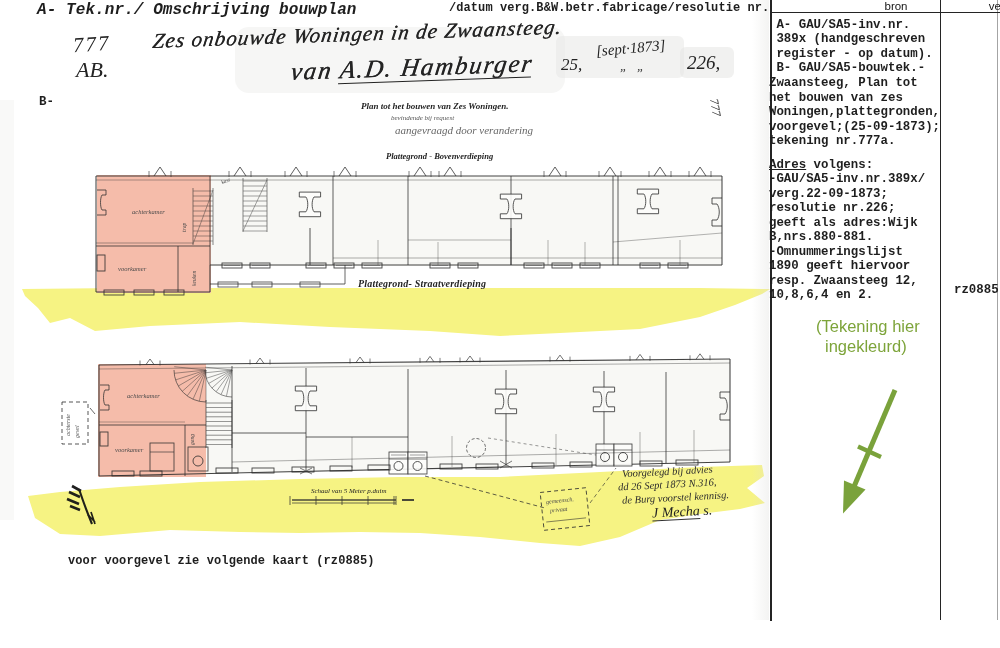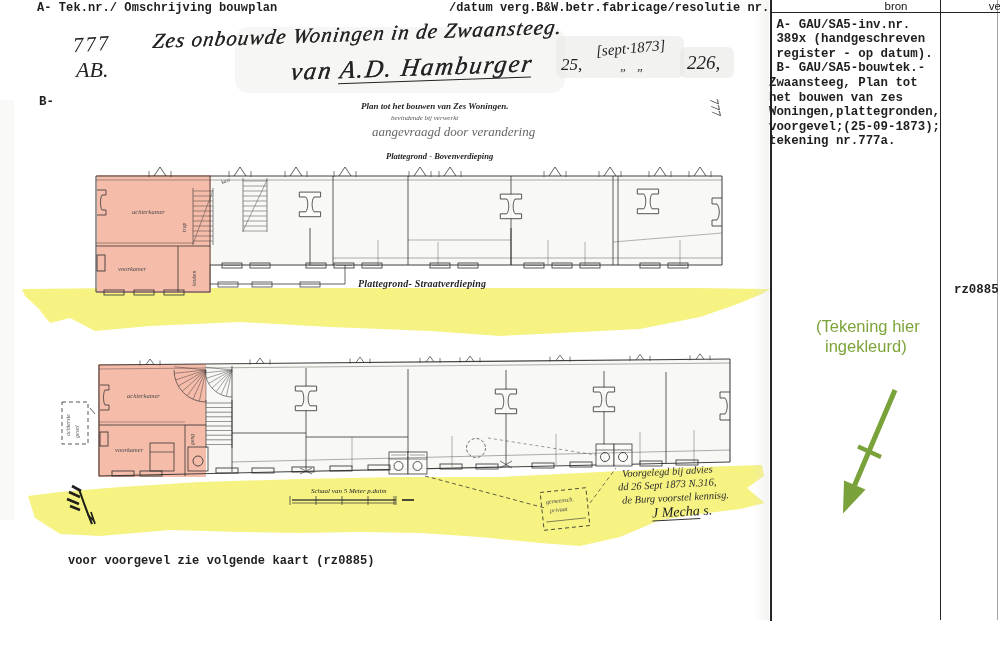--- a/index.html
+++ b/index.html
@@ -428,21 +428,21 @@
 <line x1="895" y1="390" x2="853" y2="489" stroke-width="5"></line>
 <line x1="858" y1="446.5" x2="881" y2="457" stroke-width="4.4"></line>
 <path d="M843,513.5 L865.5,489.5 L844,480.5 z" stroke="none"></path>
 </g>
 </svg>
 
   <div class="abs" style="left:752px;top:0;width:17px;height:620px;background:linear-gradient(to right,rgba(225,225,222,0),rgba(222,222,219,0.35));"></div>
 
   <div class="abs" style="left:0px;top:100px;width:14px;height:420px;background:#f5f5f3;opacity:.6;"></div>
 
-  <div class="abs typ" style="left:37px;top:1px;font-size:12px;letter-spacing:0.08px;">A- Tek.nr./ Omschrijving bouwplan</div>
+  <div class="abs typ" style="left:37px;top:1px;font-size:16px;letter-spacing:0.08px;font-style:italic;">A- Tek.nr./ Omschrijving bouwplan</div>
 
   <div class="abs typ" style="left:449px;top:1px;font-size:12px;letter-spacing:0.08px;">/datum verg.B&amp;W.betr.fabricage/resolutie nr.</div>
 
   <div class="abs sans" style="left:772px;top:0px;width:168px;text-align:center;font-size:11.5px;color:#151515;">bron</div>
 
   <div class="abs sans" style="left:941px;top:0px;width:59px;text-align:center;font-size:11.5px;color:#151515;">verwerkt</div>
 
   <div class="abs" style="left:770px;top:0;width:2px;height:621px;background:#242424;"></div>
 
   <div class="abs" style="left:939.5px;top:0;width:1.8px;height:620px;background:#242424;"></div>
@@ -454,20 +454,30 @@
   <div class="abs typ lines" style="left:769px;top:17.8px;font-size:12.4px;line-height:14.55px;"> A- GAU/SA5-inv.nr.
  389x (handgeschreven
  register - op datum).
  B- GAU/SA5-bouwtek.-
 Zwaansteeg, Plan tot
 het bouwen van zes
 Woningen,plattegronden,
 voorgevel;(25-09-1873);
 tekening nr.777a.</div>
 
+  <div class="abs typ lines" style="left:769px;top:157.5px;font-size:12.4px;line-height:14.55px;"><span style="text-decoration:underline;">Adres</span> volgens:
+-GAU/SA5-inv.nr.389x/
+verg.22-09-1873;
+resolutie nr.226;
+geeft als adres:Wijk
+B,nrs.880-881.
+-Omnummeringslijst
+1890 geeft hiervoor
+resp. Zwaansteeg 12,
+10,8,6,4 en 2.</div>
 
   <div class="abs typ" style="left:954px;top:283px;font-size:12.4px;">rz0885</div>
 
   <div class="abs sans" style="left:776px;top:317px;font-size:16.5px;color:#7da43a;">(Tekening hier</div>
 
   <div class="abs sans" style="left:785px;top:337px;font-size:16.5px;color:#7da43a;">ingekleurd)</div>
 
   <div class="abs hw" style="left:73px;top:32px;font-size:21px;letter-spacing:2px;transform:rotate(-4deg);">777</div>
 
   <div class="abs hw" style="left:76px;top:57px;font-size:22px;">A​B.</div>
@@ -483,23 +493,23 @@
   <div class="abs hw" style="left:620px;top:58px;font-size:13px;color:#333;">„&nbsp;&nbsp;&nbsp;„</div>
 
   <div class="abs hw" style="left:596px;top:40px;font-size:15px;transform:rotate(-5deg);white-space:nowrap;">[sept·1873]</div>
 
   <div class="abs hw" style="left:687px;top:52px;font-size:19px;">226,</div>
 
   <div class="abs hw" style="left:706px;top:100px;font-size:12px;color:#333;transform:rotate(80deg);">777</div>
 
   <div class="abs hw" style="left:361px;top:101px;font-size:9px;font-weight:700;white-space:nowrap;">Plan tot het bouwen van Zes Woningen.</div>
 
-  <div class="abs hw" style="left:391px;top:114px;font-size:7px;color:#555;white-space:nowrap;">bevindende bij verwerkt</div>
-
-  <div class="abs hw" style="left:372px;top:124px;font-size:13px;color:#666;white-space:nowrap;">aangevraagd door verandering</div>
+  <div class="abs hw" style="left:391px;top:114px;font-size:7px;color:#555;white-space:nowrap;">bevindende bij request</div>
+
+  <div class="abs hw" style="left:395px;top:124px;font-size:11px;color:#666;white-space:nowrap;">aangevraagd door verandering</div>
 
   <div class="abs hw" style="left:386px;top:151px;font-size:8.5px;font-weight:700;white-space:nowrap;">Plattegrond - Bovenverdieping</div>
 
   <div class="abs hw" style="left:358px;top:278px;font-size:10px;font-weight:700;letter-spacing:0.2px;white-space:nowrap;">Plattegrond- Straatverdieping</div>
 
   <div class="abs hw" style="left:311px;top:487px;font-size:7px;white-space:nowrap;">Schaal van 5 Meter p.duim</div>
 
   <div class="abs hw" style="left:622px;top:466px;font-size:10.5px;transform:rotate(-3deg);white-space:nowrap;color:#2c2c2c;">Voorgelegd bij advies</div>
 
   <div class="abs hw" style="left:618px;top:479px;font-size:10.5px;transform:rotate(-3deg);white-space:nowrap;color:#2c2c2c;">dd 26 Sept 1873 N.316,</div>

